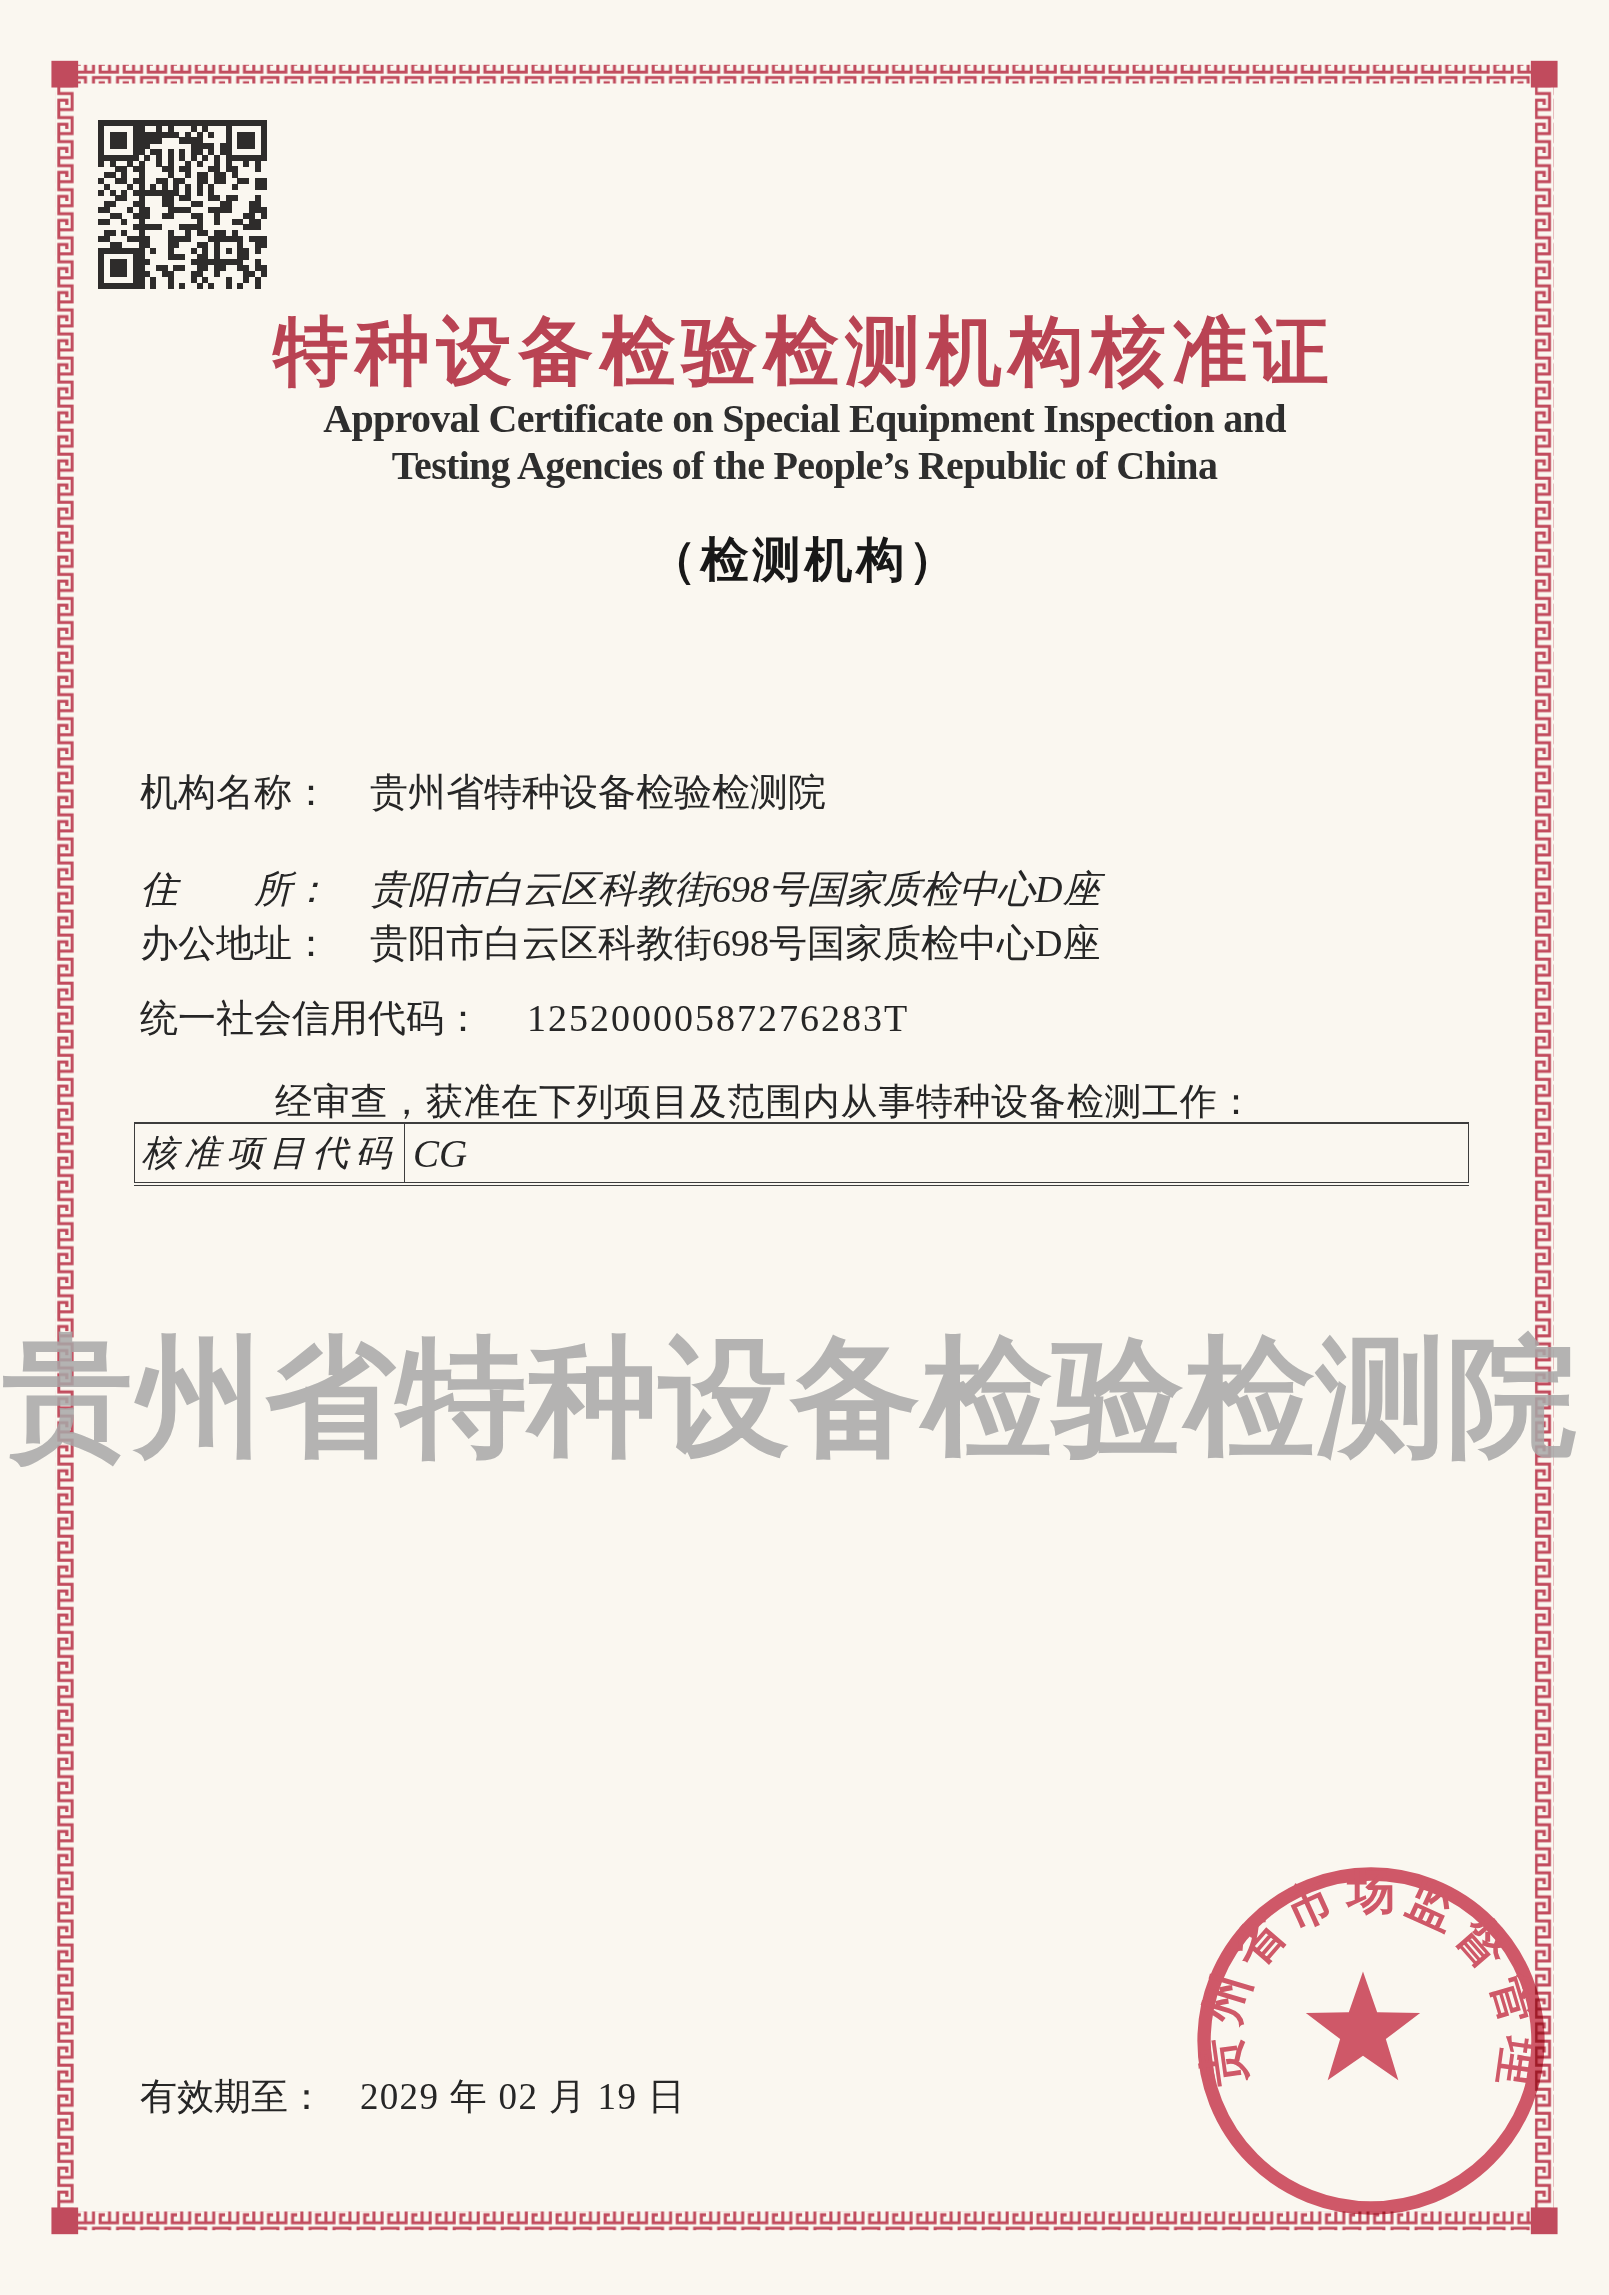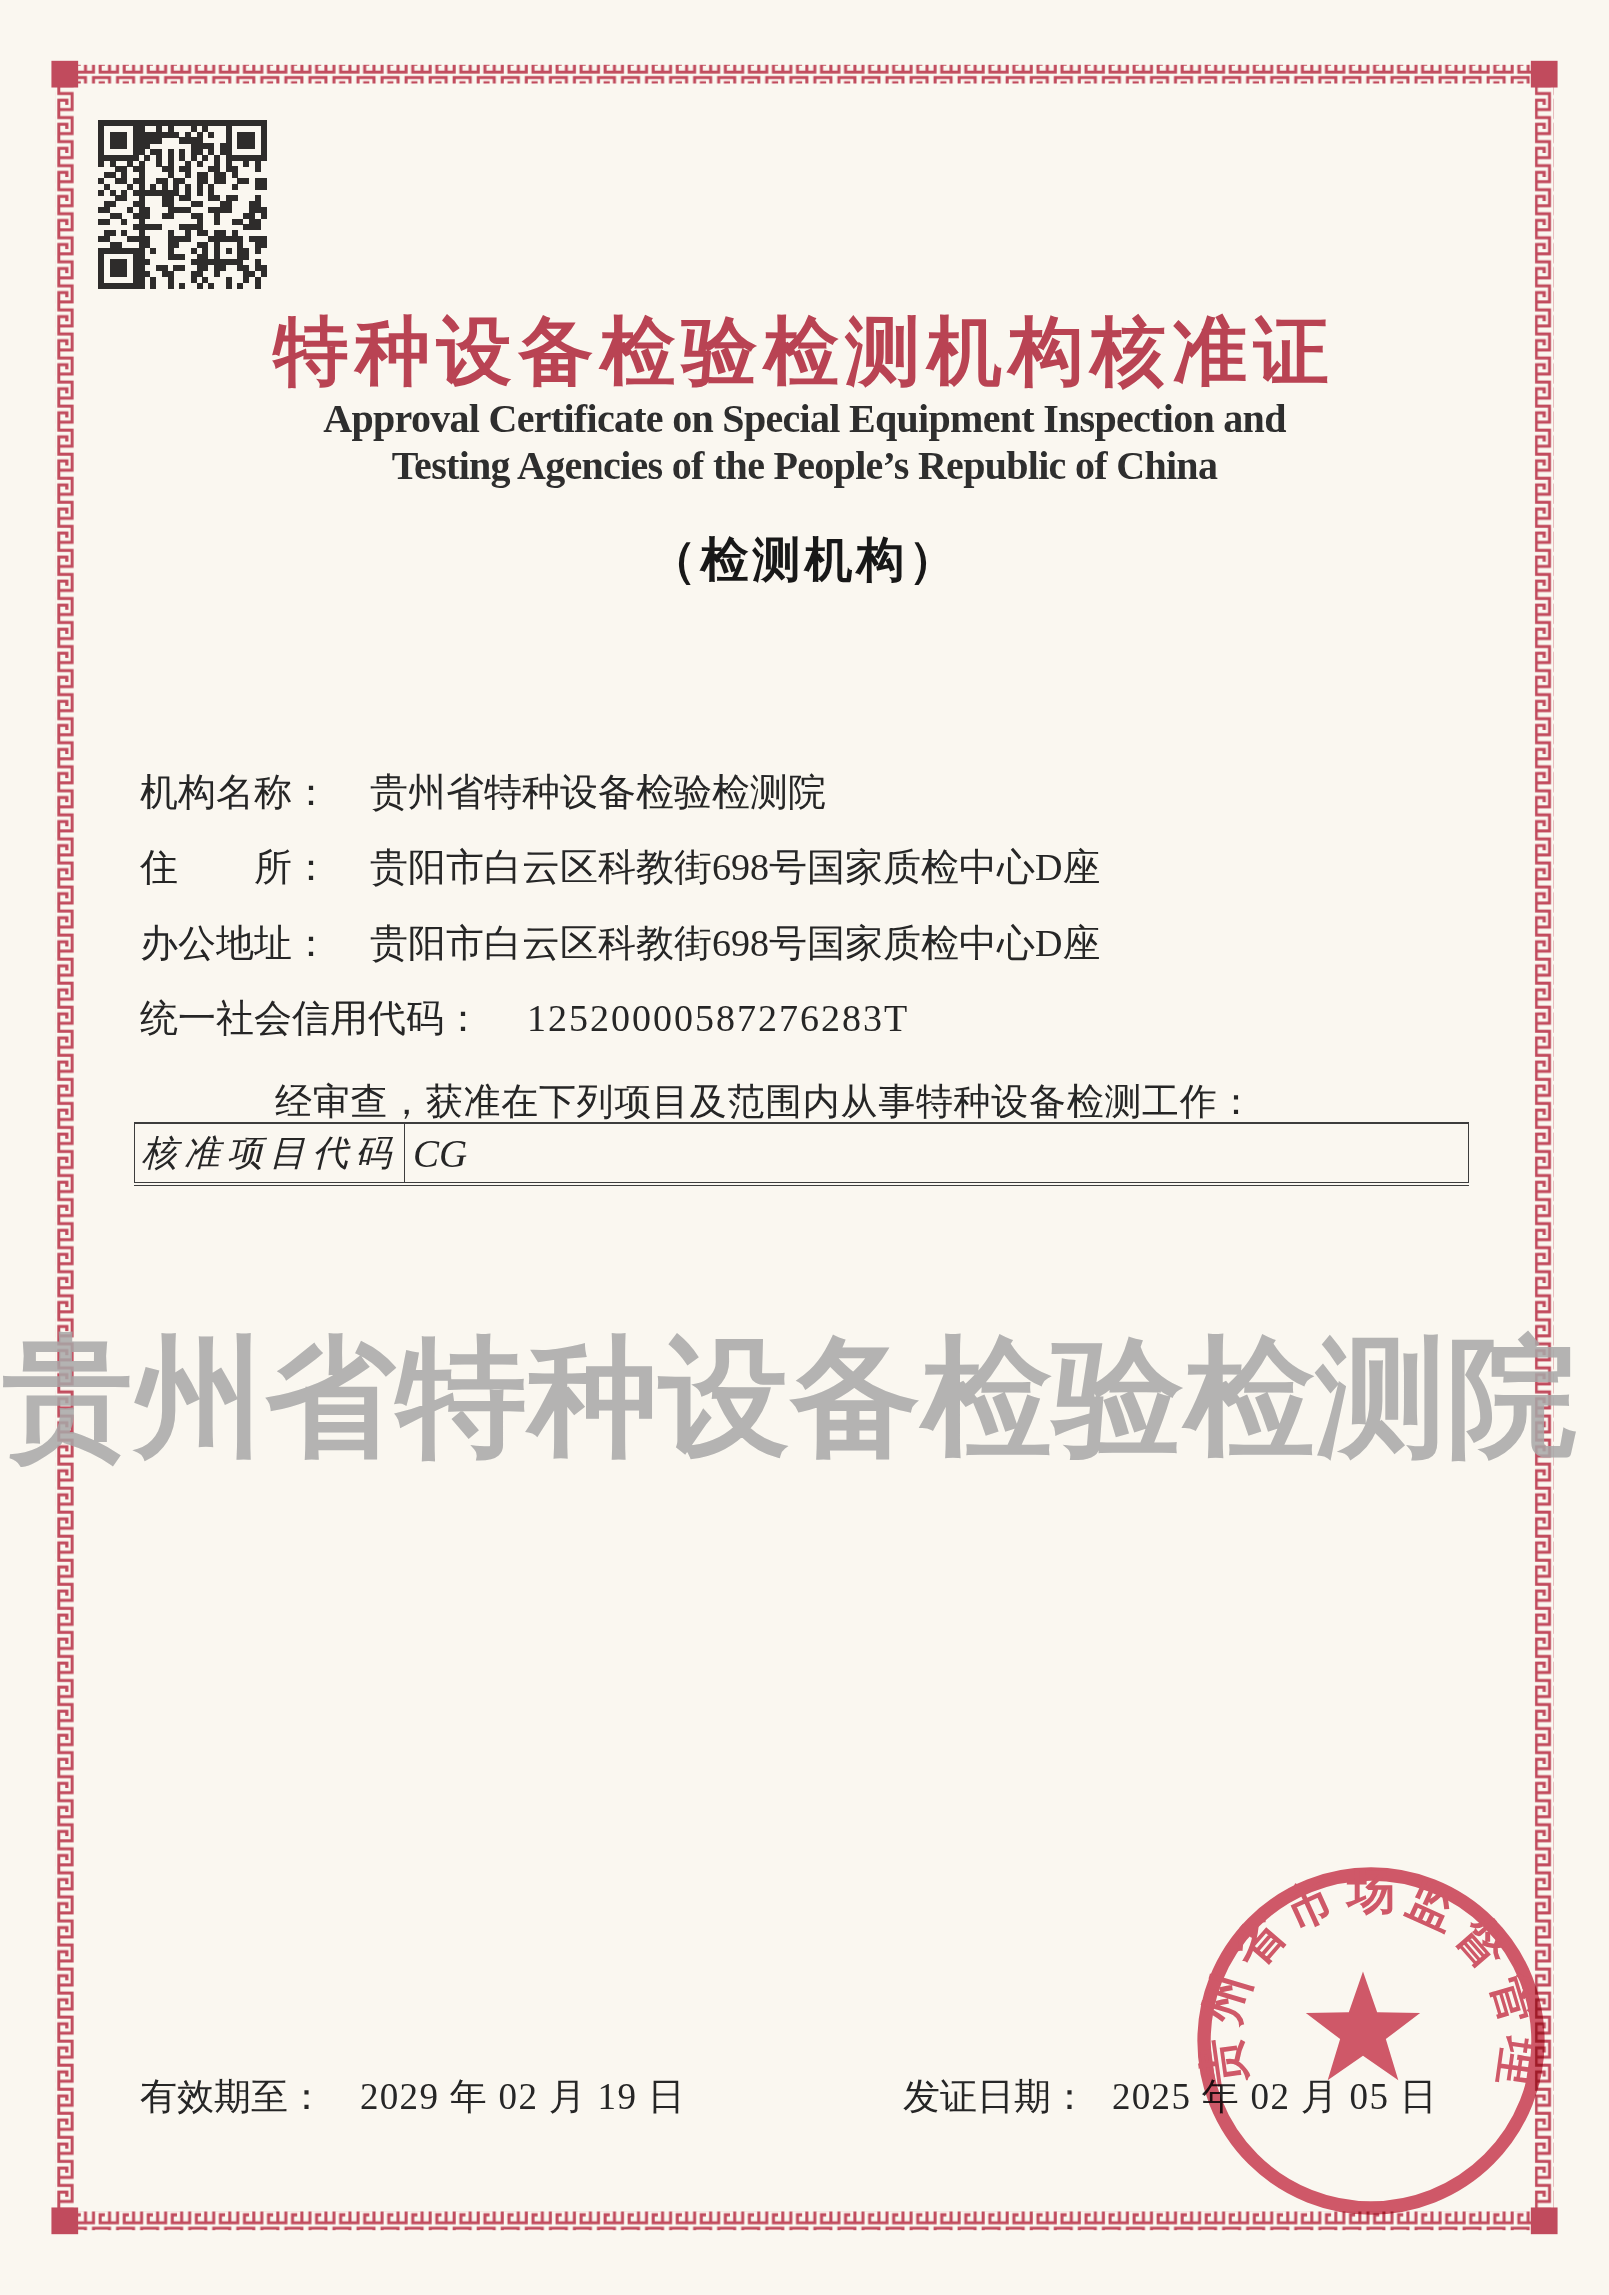--- a/index.html
+++ b/index.html
@@ -16,21 +16,21 @@
   .subtitle{top:528px;font-size:48px;font-weight:bold;color:#181818;letter-spacing:4px;
             font-family:"Liberation Sans","DejaVu Sans",sans-serif;}
   .certno{left:873px;top:609px;font-size:37px;white-space:nowrap;}
   .certno .val{margin-left:25.4px;font-size:39px;letter-spacing:0.7px;}
   
   .qr{left:98px;top:120px;width:168px;height:172px;}
   .qr i{position:absolute;width:6.3px;height:6.4px;background:#2e2c2b;}
   
   .frow{left:140px;font-size:38px;white-space:nowrap;}
   .frow .lab{display:inline-block;width:230px;}
-  .f1{top:767px;} .f2{top:842px;} .f3{top:918px;} .f4{top:993px;}
+  .f1{top:767px;} .f2{top:864px;font-style:italic;} .f3{top:918px;} .f4{top:993px;}
   .f4 .lab{width:auto;} .f4 .val{margin-left:45px;letter-spacing:2px;}
   .statement{left:275px;top:1077px;font-size:37px;letter-spacing:0.7px;}
   
   .tbl{left:134px;top:1122px;width:1335px;border-collapse:collapse;}
   .tbl td{border:1.3px solid #3d3d3d;vertical-align:middle;}
   .tbl tr:first-child td{border-top:2.7px solid #3d3d3d;border-bottom:4.7px double #3d3d3d;height:59px;font-style:italic;}
   .tbl tr:last-child td{border-bottom:4.7px double #3d3d3d;height:56px;}
   .tbl .c1{width:267px;text-align:center;font-size:36px;letter-spacing:6.7px;}
   .tbl .c2{font-size:39px;padding-left:8px;}
   
@@ -530,23 +530,20 @@
       <td class="c2">CG</td>
     </tr>
   </tbody>
     </table>
 
   <div class="abs watermark">贵州省特种设备检验检测院</div>
 
   <div class="abs frow2 valid z2">
     <span class="lab">有效期至：</span><span class="datev">2029 年 02 月 19 日</span>
   </div>
-  <div class="abs frow2 issued z2">
-    <span>发证日期：</span><span class="val datev">2025 年 02 月 05 日</span>
-  </div>
 
   <svg class="abs seal" width="374" height="374" viewBox="-280 -280 560 560">
     <circle cx="0" cy="0" r="250" fill="none" stroke="#cf4d61" stroke-width="20"></circle>
     <polygon transform="translate(-12,-14)" fill="#cf4d61" points="0,-90 21.2,-29.1 85.6,-27.8 34.2,11.1 52.9,72.8 0,36 -52.9,72.8 -34.2,11.1 -85.6,-27.8 -21.2,-29.1"></polygon>
     <defs>
       <path id="sealArc" d="M -190 63 A 200 200 0 1 1 190 63" fill="none"></path>
     </defs>
     <text font-size="72" fill="#cf4d61" font-weight="bold" font-family="Liberation Sans, DejaVu Sans, sans-serif">
       <textPath href="#sealArc" startOffset="0" textLength="840" lengthAdjust="spacing">贵州省市场监督管理局</textPath>
     </text>

